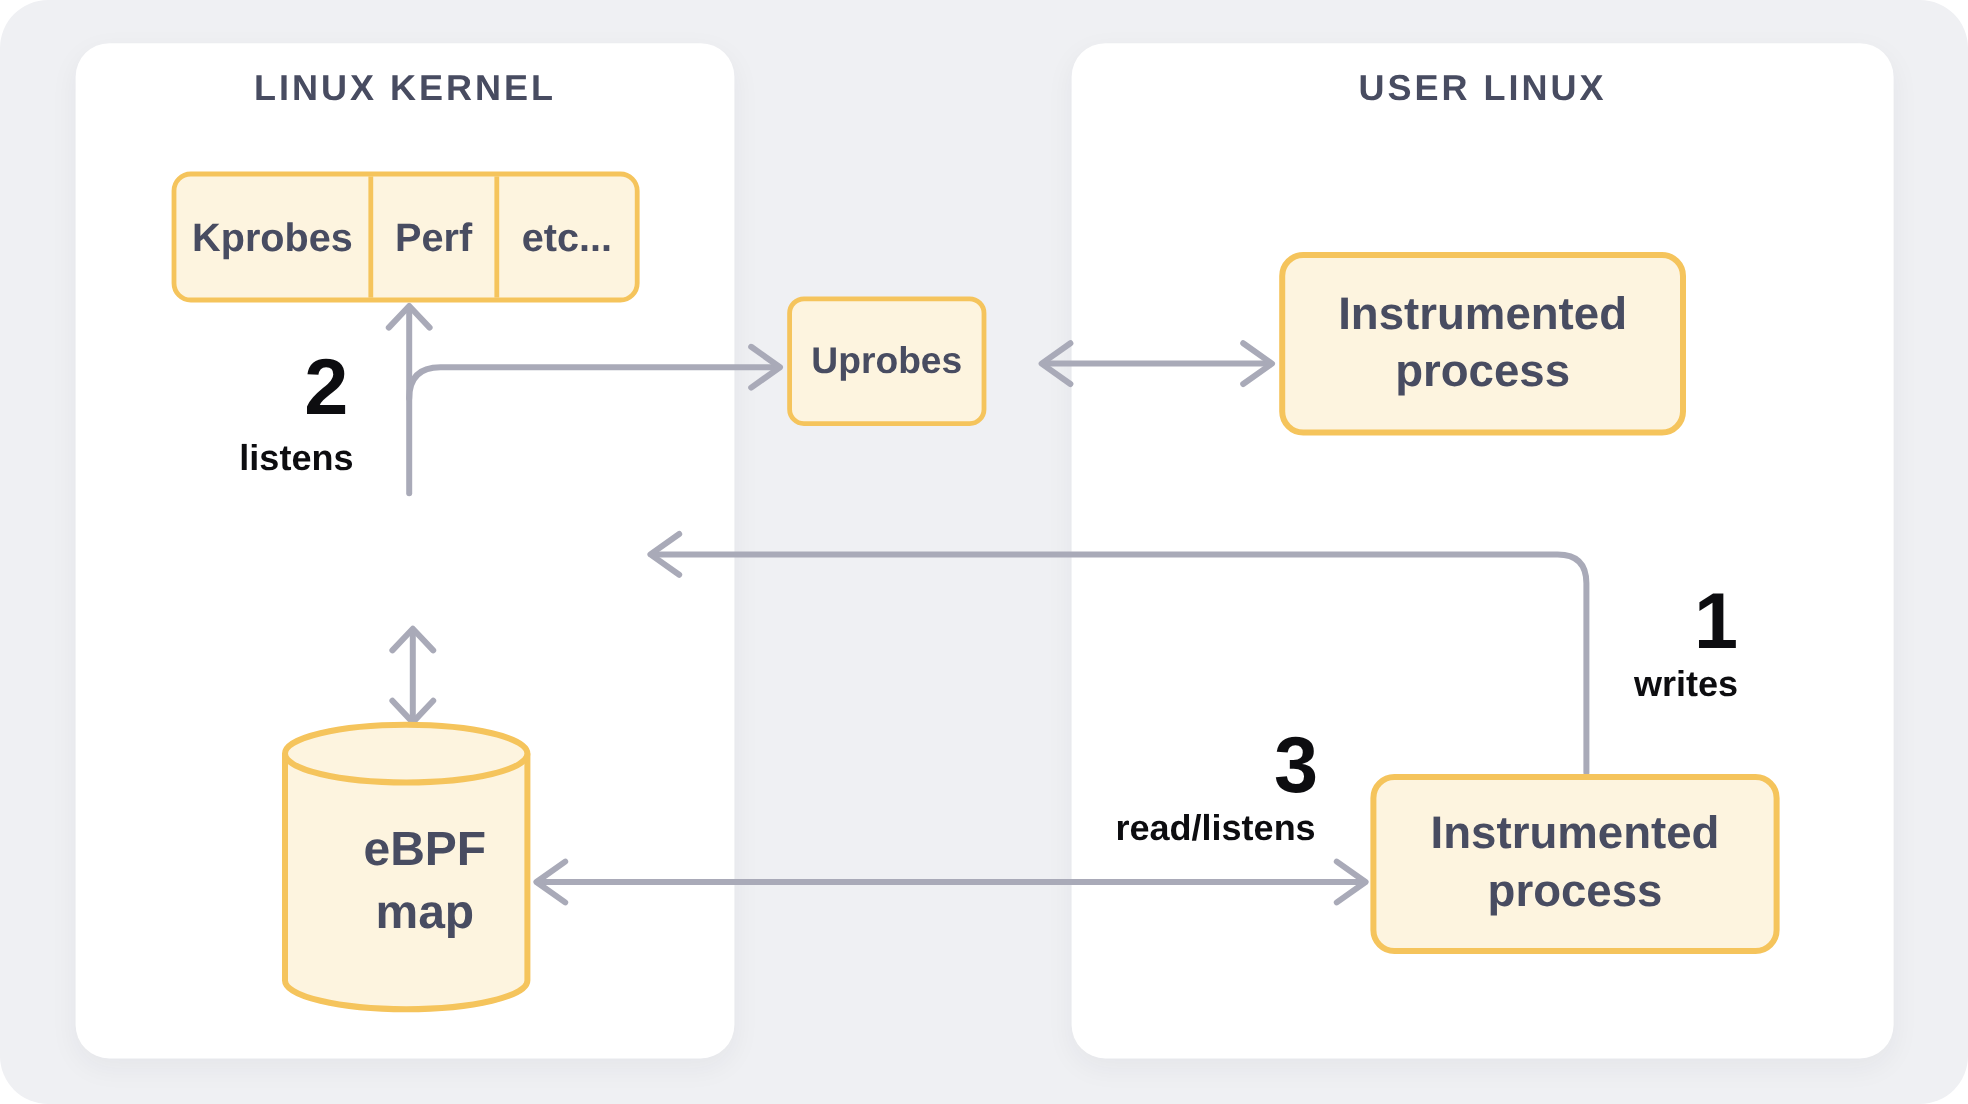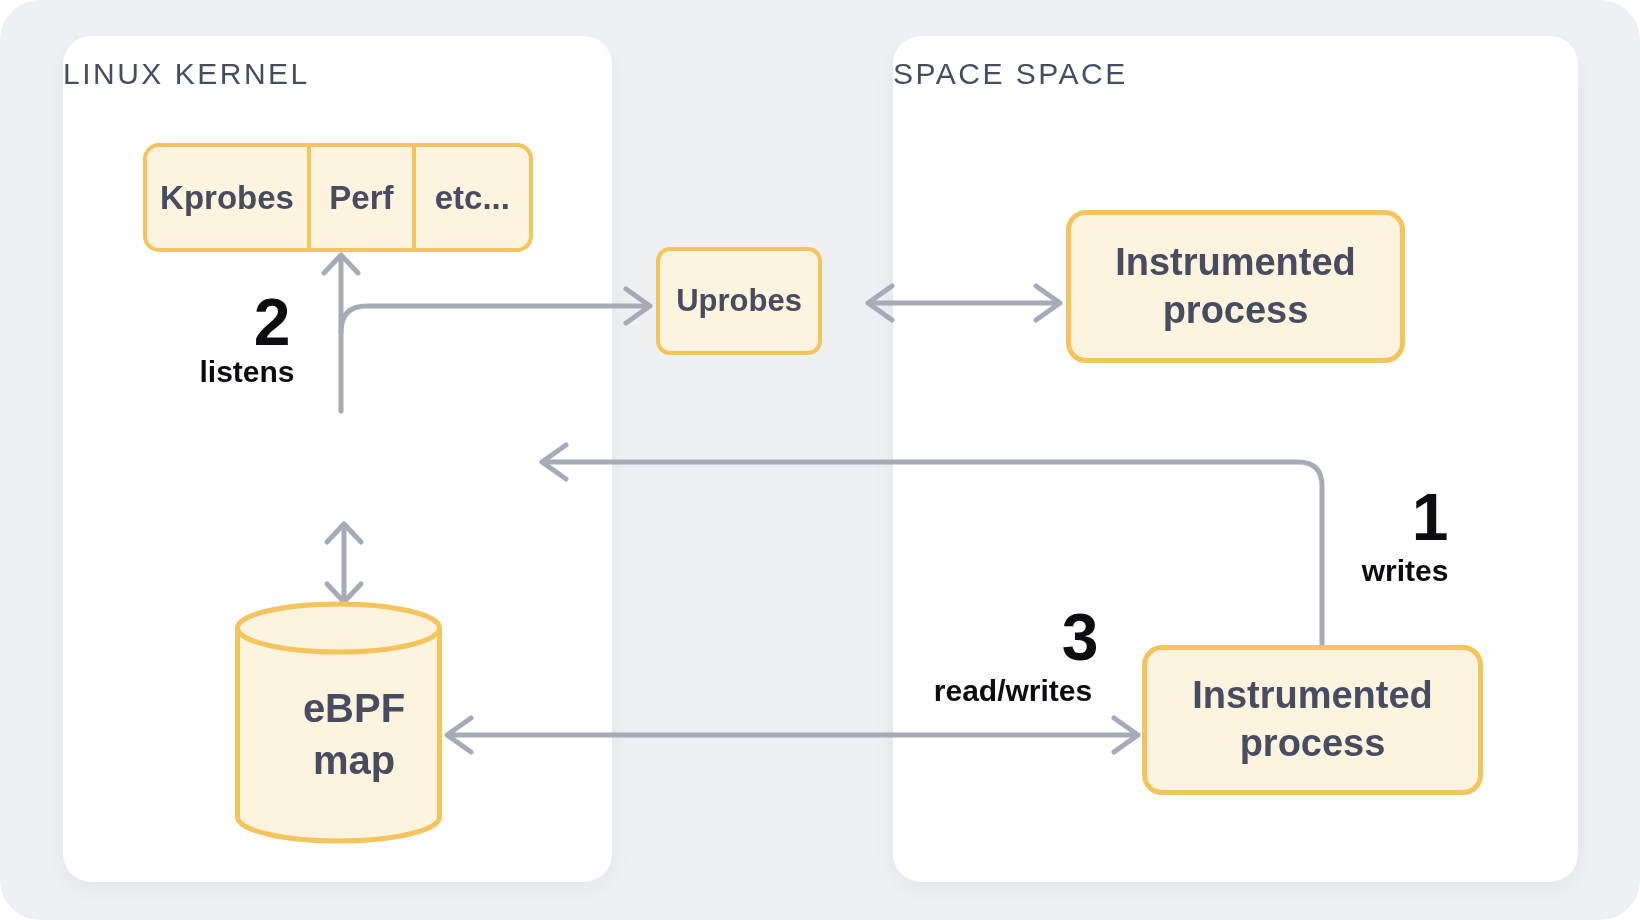--- a/index.html
+++ b/index.html
@@ -11,21 +11,21 @@
     --text-dark:#484c61;
     --label-black:#0d0d10;
   }
   *{margin:0;padding:0;box-sizing:border-box;}
   html,body{width:1640px;height:920px;background:#ffffff;overflow:hidden;}
   body{font-family:"Liberation Sans", sans-serif;position:relative;}
   .canvas{position:absolute;inset:0;background:var(--background);border-radius:40px;}
   .panel{position:absolute;background:var(--panel);border-radius:28px;box-shadow:0 8px 24px rgba(40,44,63,0.05);}
   .panel.kernel{left:63px;top:36px;width:549px;height:846px;}
   .panel.user{left:893px;top:36px;width:685px;height:846px;}
-  .panel-title{position:absolute;text-align:left;font-size:30px;font-weight:400;
+  .panel-title{position:absolute;text-align:center;font-size:30px;font-weight:700;
     letter-spacing:2.5px;color:var(--text-dark);}
   .panel-title.kernel{left:63px;top:57px;width:549px;}
   .panel-title.user{left:893px;top:57px;width:685px;}
   .ybox{position:absolute;background:var(--box-fill);border:4px solid var(--box-border);
     border-radius:16px;display:flex;align-items:center;justify-content:center;
     color:var(--text-dark);font-weight:700;}
   .probes-row{left:143px;top:143px;width:390px;height:109px;padding:0;}
   .probes-row .cell{height:100%;display:flex;align-items:center;justify-content:center;
     font-size:33px;font-weight:700;color:var(--text-dark);}
   .probes-row .cell+.cell{border-left:4px solid var(--box-border);}
@@ -38,21 +38,21 @@
     font-size:38px;line-height:1.26;text-align:center;flex-direction:column;}
   .process-top{left:1066px;top:210px;width:339px;}
   .process-bottom{left:1142px;top:645px;height:150px;}
   .map-label{position:absolute;left:235px;top:682px;width:238px;text-align:center;
     color:var(--text-dark);font-weight:700;font-size:40px;line-height:52px;}
   .big-num{position:absolute;width:120px;text-align:center;font-size:66px;font-weight:800;
     color:var(--label-black);line-height:1;}
   .step-label{position:absolute;width:220px;text-align:center;font-size:30px;font-weight:700;
     color:var(--label-black);line-height:1;}
   .num-2{left:212px;top:289px;}
-  .label-listens{left:137px;top:357px;}
+  .label-listens{left:137px;top:368px;}
   .num-1{left:1370px;top:484px;}
   .label-loads{left:1295px;top:556px;}
   .num-3{left:1020px;top:604px;}
   .label-readwrites{left:903px;top:676px;}
   svg.wires{position:absolute;inset:0;pointer-events:none;}
   .wire{stroke:var(--arrow);stroke-width:5;fill:none;stroke-linecap:round;stroke-linejoin:round;}
   .cyl-fill{fill:var(--box-fill);stroke:var(--box-border);stroke-width:5;}
 </style>
 </head>
 <body>
@@ -94,21 +94,21 @@
       <polyline class="wire" points="1114,718 1138,735 1114,752"></polyline>
     </g>
 
     <g>
       <path class="cyl-fill" d="M237.5 628 L237.5 817 A101 24 0 0 0 439.5 817 L439.5 628"></path>
       <ellipse class="cyl-fill" cx="338.5" cy="628" rx="101" ry="24"></ellipse>
     </g>
   </svg>
 
   <div class="panel-title kernel">LINUX KERNEL</div>
-  <div class="panel-title user">SPACE SPACE</div>
+  <div class="panel-title user">USER LINUX</div>
 
   <div class="ybox probes-row">
     <div class="cell c1">Kprobes</div>
     <div class="cell c2">Perf</div>
     <div class="cell c3">etc...</div>
   </div>
 
 
   <div class="map-label">
     <div>eBPF</div>
@@ -127,15 +127,15 @@
     <div>process</div>
   </div>
 
   <div class="big-num num-2">2</div>
   <div class="step-label label-listens">listens</div>
 
   <div class="big-num num-1">1</div>
   <div class="step-label label-loads">writes</div>
 
   <div class="big-num num-3">3</div>
-  <div class="step-label label-readwrites">read/writes</div>
+  <div class="step-label label-readwrites">read/listens</div>
 
 </div>
 
 </body></html>

